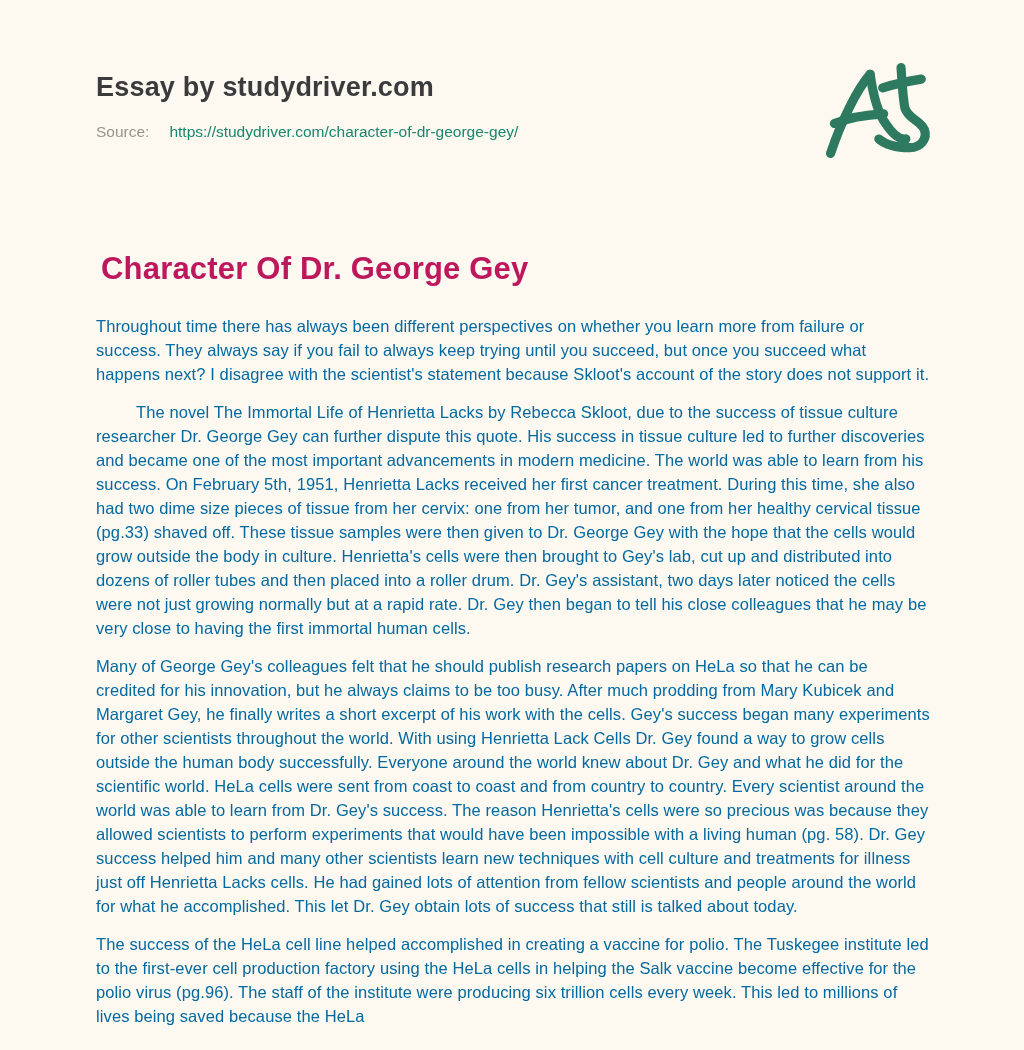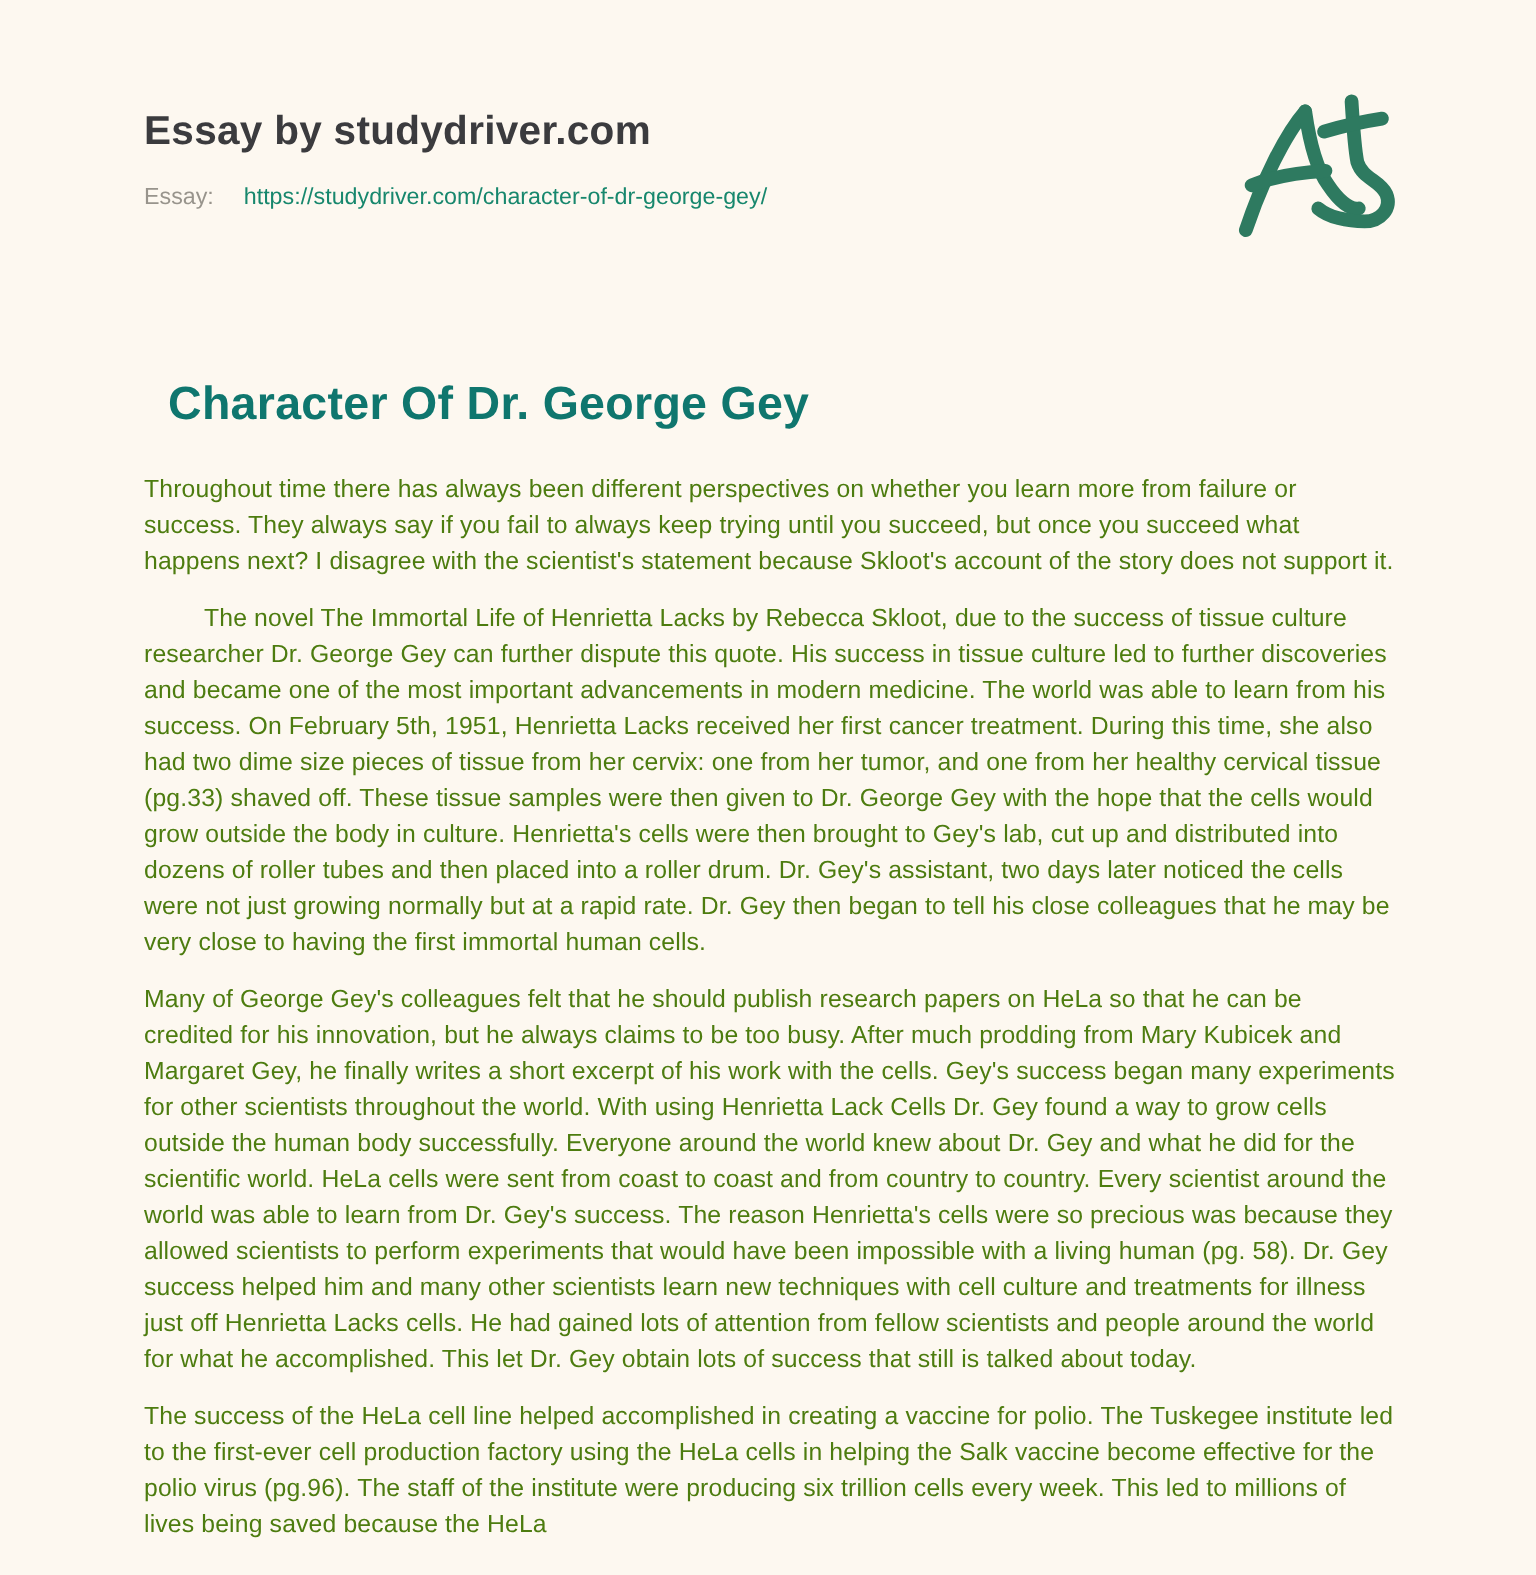--- a/index.html
+++ b/index.html
@@ -50,44 +50,44 @@
     width: 100%;
     height: 100%;
   }
   main {
     margin: 0 96px;
     width: 834px;
   }
   .essay-title {
     font-size: 31px;
     font-weight: bold;
-    color: #0f766e;
-    margin: 110px 0 27px 16px;
+    color: #be185d;
+    margin: 110px 0 27px 5px;
     letter-spacing: 0.2px;
   }
   .essay-body p {
     font-size: 16.5px;
     line-height: 24px;
-    color: #4d7c0f;
+    color: #0369a1;
     margin: 0 0 14px 0;
     letter-spacing: 0.1px;
   }
   .essay-body p.indent {
     text-indent: 40px;
   }
 </style>
 </head>
 <body>
 
 <div class="page">
 
   <div class="header">
     <h1 class="site-title">Essay by studydriver.com</h1>
     <div class="source-line">
-      <span>Essay:</span><a class="source-link">https://studydriver.com/character-of-dr-george-gey/</a>
+      <span>Source:</span><a class="source-link">https://studydriver.com/character-of-dr-george-gey/</a>
     </div>
 
     <div class="logo">
       <svg viewBox="0 0 145 108" xmlns="http://www.w3.org/2000/svg">
         <g fill="none" stroke="#2E7A60" stroke-width="9.5" stroke-linecap="round" stroke-linejoin="round">
 
           <path d="M13 99 C 24 66, 40 33, 54 17"></path>
 
           <path d="M54 17 C 57 38, 62 57, 70 68 C 76 77, 84 85, 91 84"></path>
 

